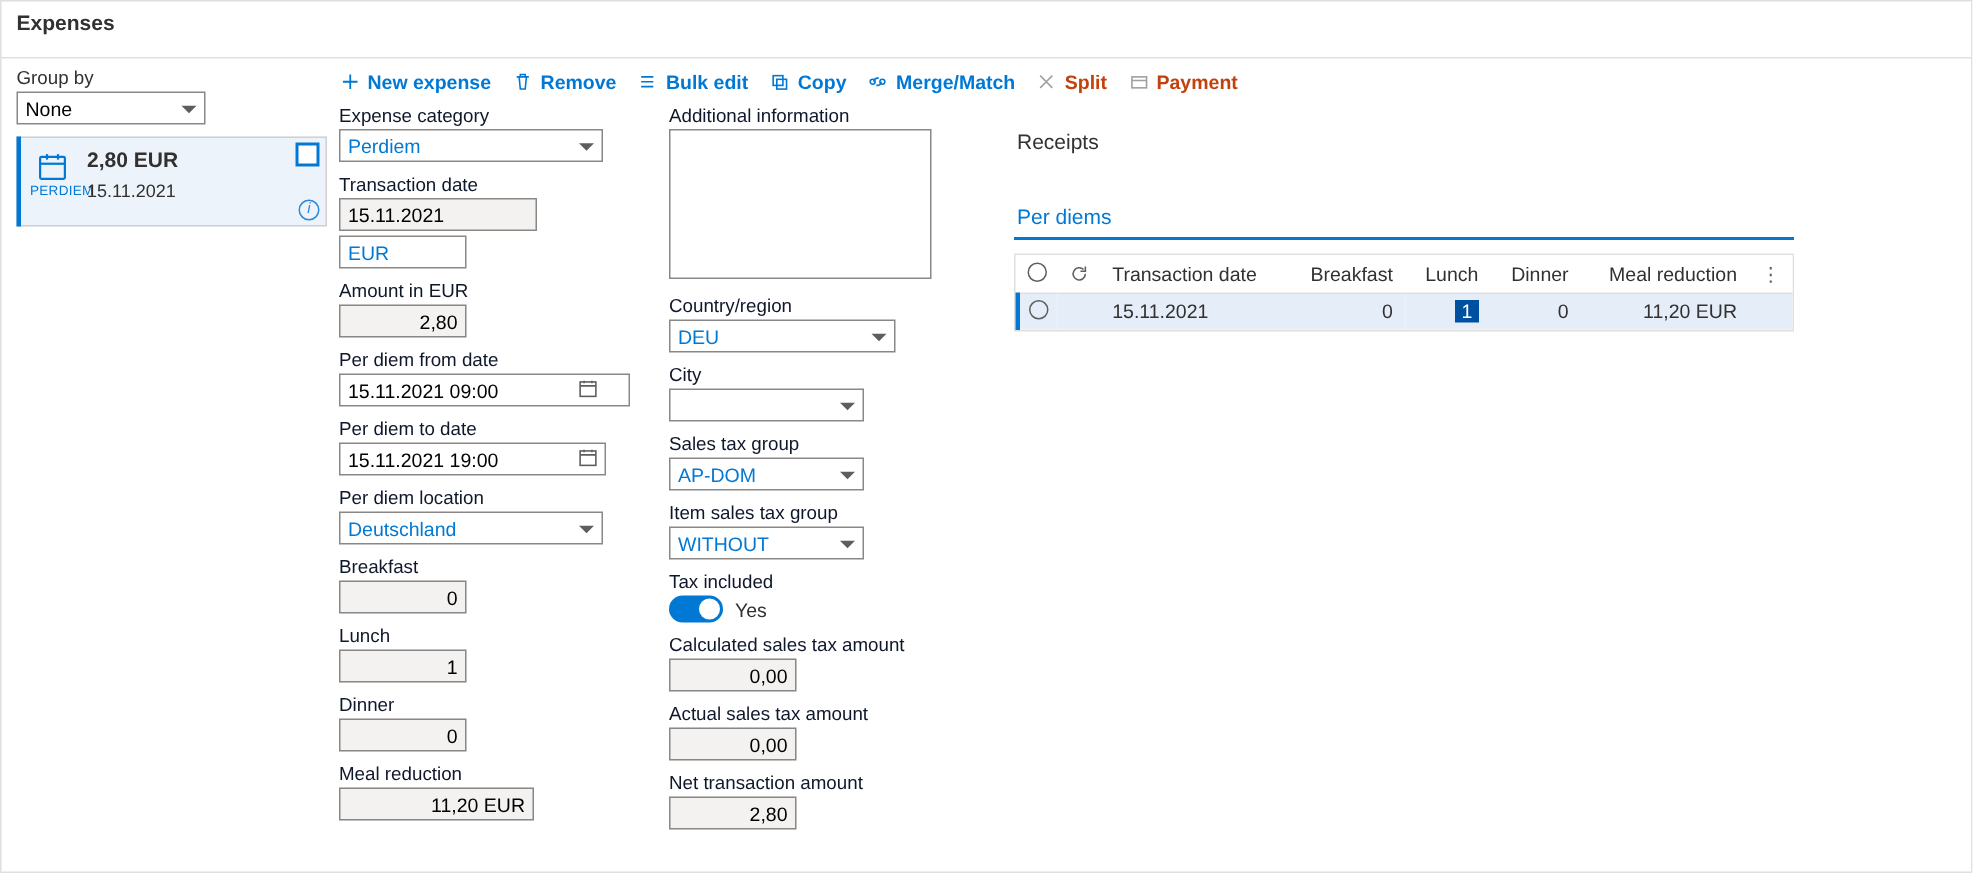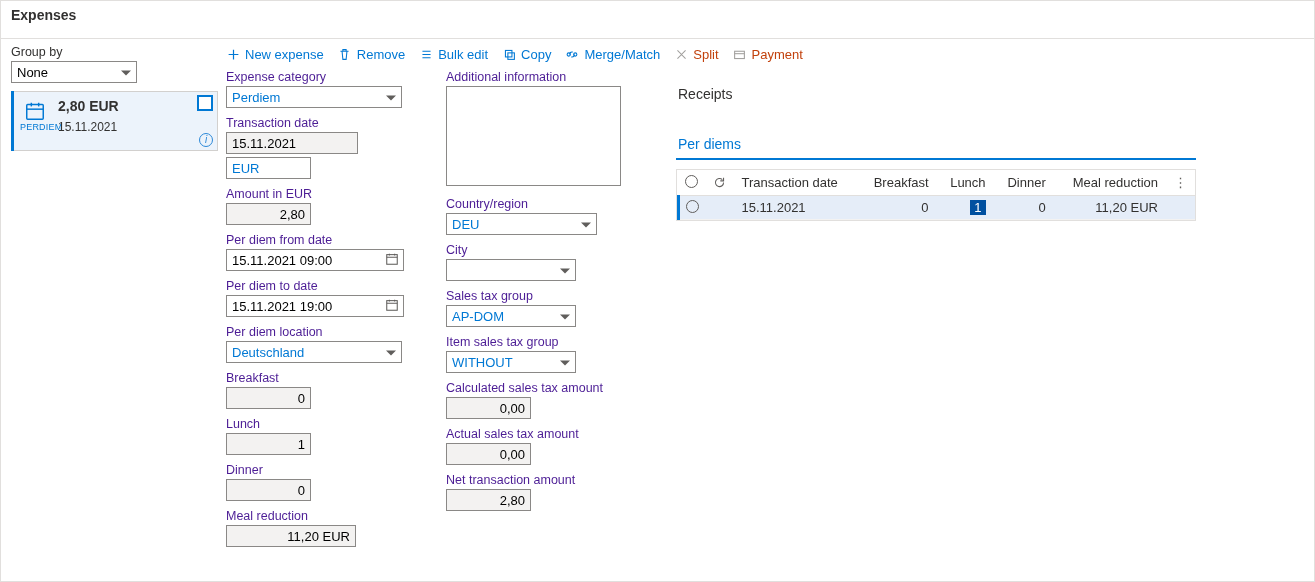--- a/index.html
+++ b/index.html
@@ -22,30 +22,30 @@
   .card-icon { width: 30px; text-align: center; }
   .card-icon svg { display: block; margin: 2px auto 0 auto; }
   .card-icon-txt { font-size: 9px; color: #0078d4; letter-spacing: .2px; }
   .card-main { flex: 1; }
   .card-amt { font-weight: 600; font-size: 14px; }
   .card-date { font-size: 12px; color: #323130; margin-top: 6px; }
   .left-bar { position: absolute; left: -1px; top: -1px; bottom: -1px; width: 3px; background: #0078d4; }
   
   .main-col { flex: 1; padding: 2px 10px 10px 0; }
   .toolbar { display: flex; gap: 14px; padding: 6px 0 8px 0; align-items: center; }
-  .tbtn { display: inline-flex; align-items: center; gap: 5px; color: #0078d4; font-size: 13px; cursor: pointer; }
+  .tbtn { display: inline-flex; align-items: center; gap: 5px; color: #0078d4; font-size: 13px; cursor: pointer; font-weight: bold; }
   .tbtn.disabled { color: #c2410c; cursor: default; }
   .tbtn .ic { width: 14px; height: 14px; display: inline-flex; align-items: center; justify-content: center; }
   
   .form-area { display: flex; gap: 30px; }
   .form-col { display: flex; flex-direction: column; gap: 4px; }
   .fc1 { width: 190px; }
   .fc2 { width: 190px; }
   .field { margin-bottom: 4px; }
-  .field .label { margin-bottom: 2px; color: #4c1d95; }
+  .field .label { margin-bottom: 2px; color: #0f172a; }
   .in-short { width: 85px; text-align: right; }
   .in-med { width: 132px; }
   .in-grey { background: #f3f2f1; }
   .in-blue { color: #0078d4; }
   .date-wrap { position: relative; }
   .date-wrap .cal-ic { position: absolute; right: 5px; top: 3px; color: #605e5c; pointer-events: none; }
   .textarea { width: 175px; height: 100px; border: 1px solid #8a8886; resize: none; font-family: inherit; font-size: 13px; padding: 3px 5px; }
   
   .toggle { display: flex; align-items: center; gap: 8px; margin-top: 2px; }
   .toggle-pill { width: 36px; height: 18px; background: #0078d4; border-radius: 10px; position: relative; }
@@ -190,21 +190,21 @@
             <div style="height:3px;"></div>
             <input class="input in-blue" style="width: 85px;" value="EUR">
           </div>
           <div class="field">
             <span class="label">Amount in EUR</span>
             <input class="input in-grey in-short" value="2,80" style="">
           </div>
           <div class="field">
             <span class="label">Per diem from date</span>
             <div class="date-wrap" style="width:178px;">
-              <input class="input" style="width: 178px;" value="15.11.2021 09:00">
+              <input class="input" style="width: 194px;" value="15.11.2021 09:00">
               <span class="cal-ic">
                   <svg width="14" height="14" viewBox="0 0 16 16" fill="none" stroke="#605e5c" stroke-width="1.2">
                     <rect x="2" y="3" width="12" height="11"></rect>
                     <path d="M2 6h12M5 2v2M11 2v2"></path>
                   </svg>
                 </span>
             </div>
           </div>
           <div class="field">
             <span class="label">Per diem to date</span>
@@ -272,20 +272,27 @@
                 <option>AP-DOM</option>
               </select>
             </div>
           </div>
           <div class="field">
             <span class="label">Item sales tax group</span>
             <div class="select-wrap" style="width:130px;">
               <select class="select in-blue">
                 <option>WITHOUT</option>
               </select>
+            </div>
+          </div>
+          <div class="field">
+            <span class="label">Tax included</span>
+            <div class="toggle">
+              <div class="toggle-pill"></div>
+              <span>Yes</span>
             </div>
           </div>
           <div class="field">
             <span class="label">Calculated sales tax amount</span>
             <input class="input in-grey in-short" value="0,00" style="">
           </div>
           <div class="field">
             <span class="label">Actual sales tax amount</span>
             <input class="input in-grey in-short" value="0,00" style="">
           </div>

